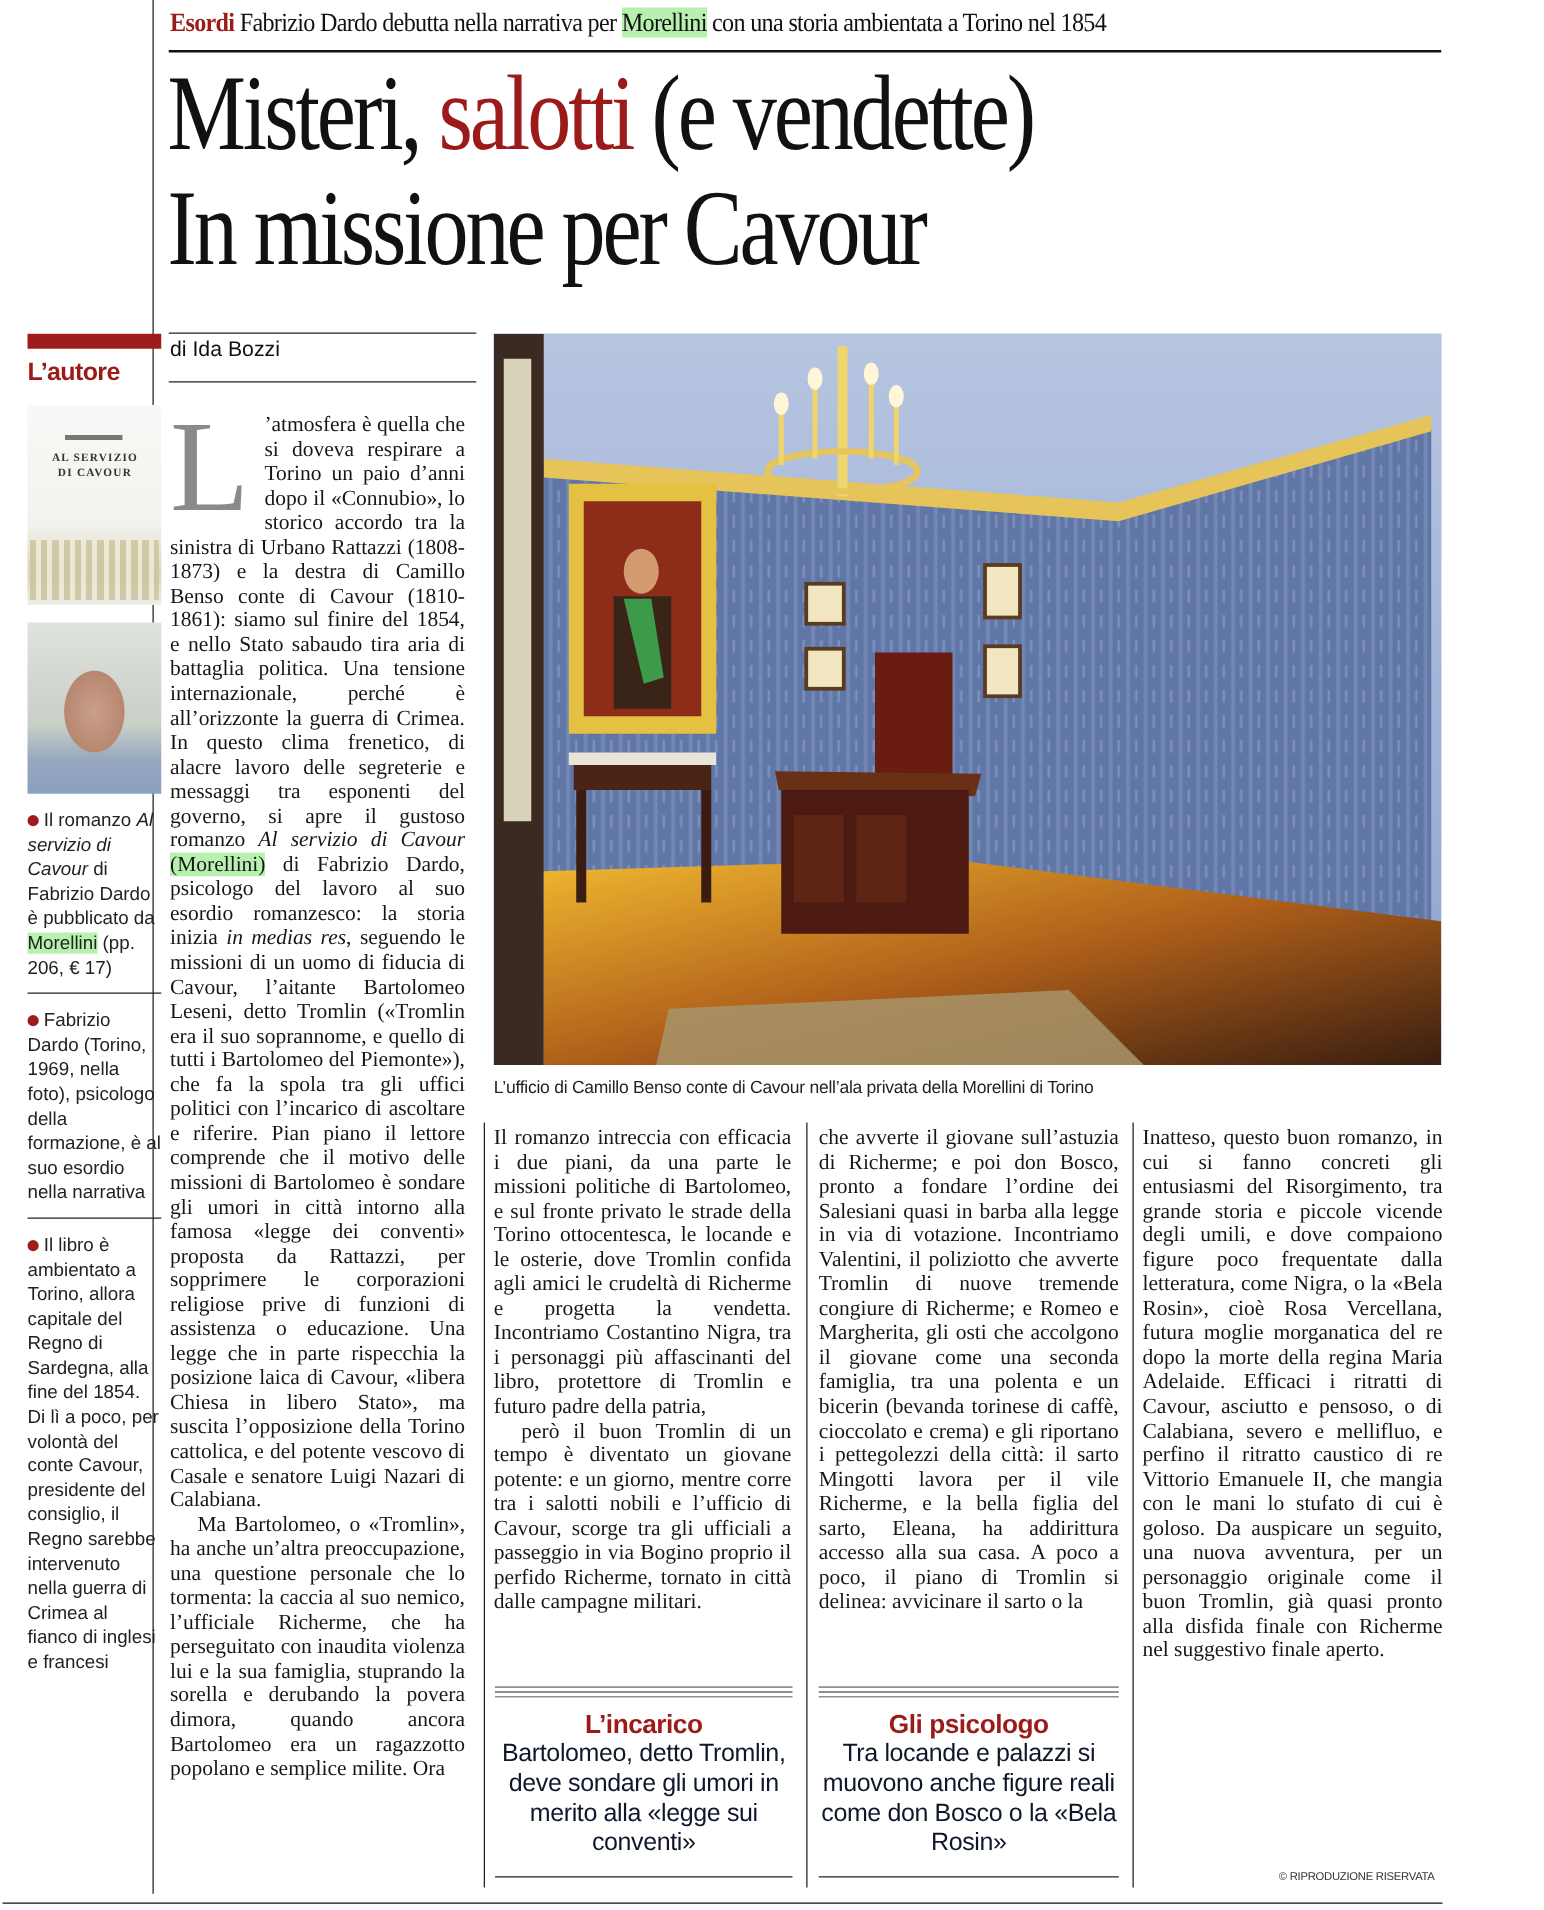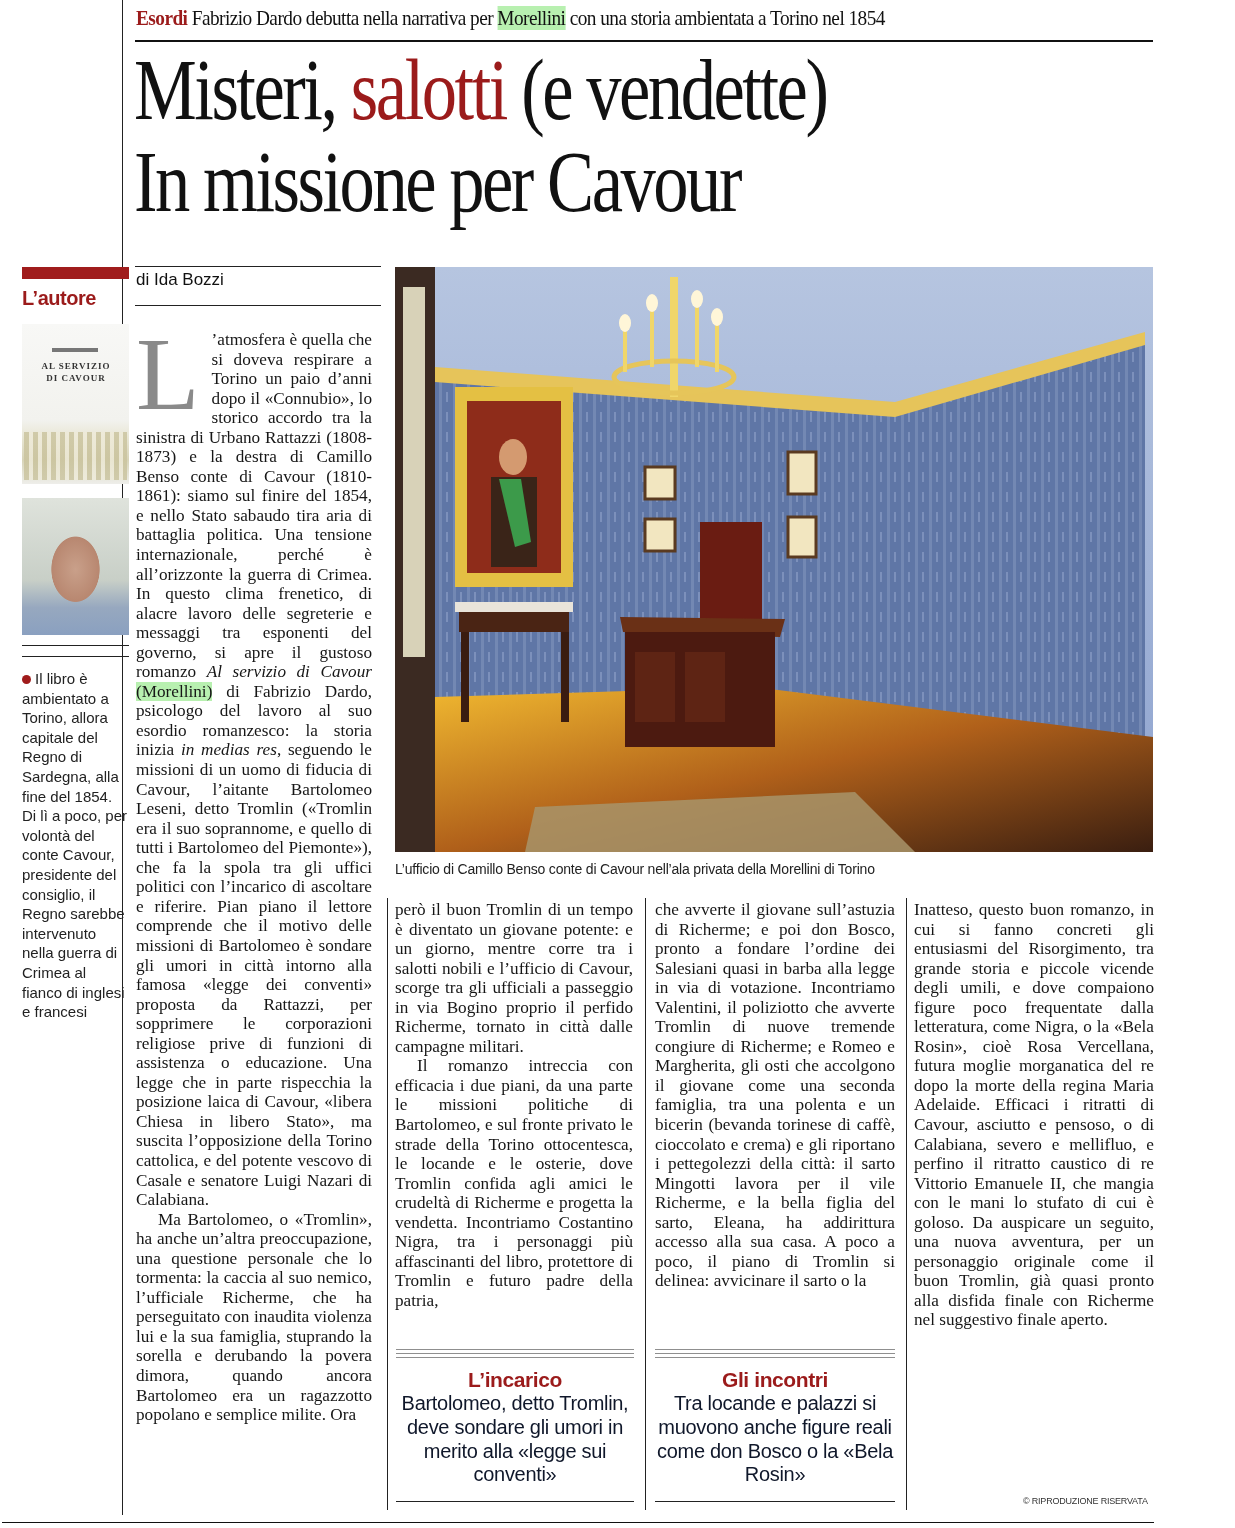--- a/index.html
+++ b/index.html
@@ -81,22 +81,28 @@
 <div class="sidebar sans">
   <div class="sb-bar"></div>
   <div class="sb-title">L’autore</div>
   <div class="book-cover">
     <div class="cv-author"></div>
     <div class="cv-title serif">AL SERVIZIO DI CAVOUR</div>
     <div class="cv-city"></div>
   </div>
   <div class="author-photo"></div>
 
+  <div class="sb-note">
+    <span class="dot"></span><span>Il romanzo </span><i>Al servizio di Cavour</i><span> di Fabrizio Dardo è pubblicato da </span><span class="hl">Morellini</span><span> (pp. 206, € 17)</span>
+  </div>
   <div class="sb-sep"></div>
 
+  <div class="sb-note">
+    <span class="dot"></span><span>Fabrizio Dardo (Torino, 1969, nella foto), psicologo della formazione, è al suo esordio nella narrativa</span>
+  </div>
   <div class="sb-sep"></div>
 
   <div class="sb-note">
     <span class="dot"></span><span>Il libro è ambientato a Torino, allora capitale del Regno di Sardegna, alla fine del 1854. Di lì a poco, per volontà del conte Cavour, presidente del consiglio, il Regno sarebbe intervenuto nella guerra di Crimea al fianco di inglesi e francesi</span>
   </div>
 </div>
 
 <div class="byline-rule1"></div>
 <div class="byline sans">
   <span>di </span><b>Ida Bozzi</b>
@@ -168,40 +174,40 @@
       <ellipse cx="230" cy="56" rx="6" ry="9"></ellipse>
         <ellipse cx="257" cy="36" rx="6" ry="9"></ellipse>
       <ellipse cx="302" cy="32" rx="6" ry="9"></ellipse>
         <ellipse cx="322" cy="50" rx="6" ry="9"></ellipse>
     </g>
   </svg>
 </div>
 <div class="caption sans">L’ufficio di Camillo Benso conte di Cavour nell’ala privata della Morellini di Torino</div>
 
 <div class="col serif" style="left:395px; top:900px; width:238px;">
+  <p>Il romanzo intreccia con efficacia i due piani, da una parte le missioni politiche di Bartolomeo, e sul fronte privato le strade della Torino ottocentesca, le locande e le osterie, dove Tromlin confida agli amici le crudeltà di Richerme e progetta la vendetta. Incontriamo Costantino Nigra, tra i personaggi più affascinanti del libro, protettore di Tromlin e futuro padre della patria,</p>
   <p>però il buon Tromlin di un tempo è diventato un giovane potente: e un giorno, mentre corre tra i salotti nobili e l’ufficio di Cavour, scorge tra gli ufficiali a passeggio in via Bogino proprio il perfido Richerme, tornato in città dalle campagne militari.</p>
-  <p>Il romanzo intreccia con efficacia i due piani, da una parte le missioni politiche di Bartolomeo, e sul fronte privato le strade della Torino ottocentesca, le locande e le osterie, dove Tromlin confida agli amici le crudeltà di Richerme e progetta la vendetta. Incontriamo Costantino Nigra, tra i personaggi più affascinanti del libro, protettore di Tromlin e futuro padre della patria,</p>
 </div>
 
 <div class="col serif" style="left:655px; top:900px; width:240px;">
   <p>che avverte il giovane sull’astuzia di Richerme; e poi don Bosco, pronto a fondare l’ordine dei Salesiani quasi in barba alla legge in via di votazione. Incontriamo Valentini, il poliziotto che avverte Tromlin di nuove tremende congiure di Richerme; e Romeo e Margherita, gli osti che accolgono il giovane come una seconda famiglia, tra una polenta e un bicerin (bevanda torinese di caffè, cioccolato e crema) e gli riportano i pettegolezzi della città: il sarto Mingotti lavora per il vile Richerme, e la bella figlia del sarto, Eleana, ha addirittura accesso alla sua casa. A poco a poco, il piano di Tromlin si delinea: avvicinare il sarto o la</p>
 </div>
 
 <div class="col serif" style="left:914px; top:900px; width:240px;">
   <p>Inatteso, questo buon romanzo, in cui si fanno concreti gli entusiasmi del Risorgimento, tra grande storia e piccole vicende degli umili, e dove compaiono figure poco frequentate dalla letteratura, come Nigra, o la «Bela Rosin», cioè Rosa Vercellana, futura moglie morganatica del re dopo la morte della regina Maria Adelaide. Efficaci i ritratti di Cavour, asciutto e pensoso, o di Calabiana, severo e mellifluo, e perfino il ritratto caustico di re Vittorio Emanuele II, che mangia con le mani lo stufato di cui è goloso. Da auspicare un seguito, una nuova avventura, per un personaggio originale come il buon Tromlin, già quasi pronto alla disfida finale con Richerme nel suggestivo finale aperto.</p>
 </div>
 
 <div class="callout sans" style="left:396px; top:1349px; width:238px;">
   <div class="lines"></div>
   <div class="ctitle">L’incarico</div>
   <div class="ctext">Bartolomeo, detto Tromlin, deve sondare gli umori in merito alla «legge sui conventi»</div>
   <div class="cfoot"></div>
 </div>
 
 <div class="callout sans" style="left:655px; top:1349px; width:240px;">
   <div class="lines"></div>
-  <div class="ctitle">Gli incontri</div>
+  <div class="ctitle">Gli psicologo</div>
   <div class="ctext">Tra locande e palazzi si muovono anche figure reali come don Bosco o la «Bela Rosin»</div>
   <div class="cfoot"></div>
 </div>
 
 <div class="copyright sans">© RIPRODUZIONE RISERVATA</div>
 <div class="bottom-rule"></div>
 
 </body></html>

